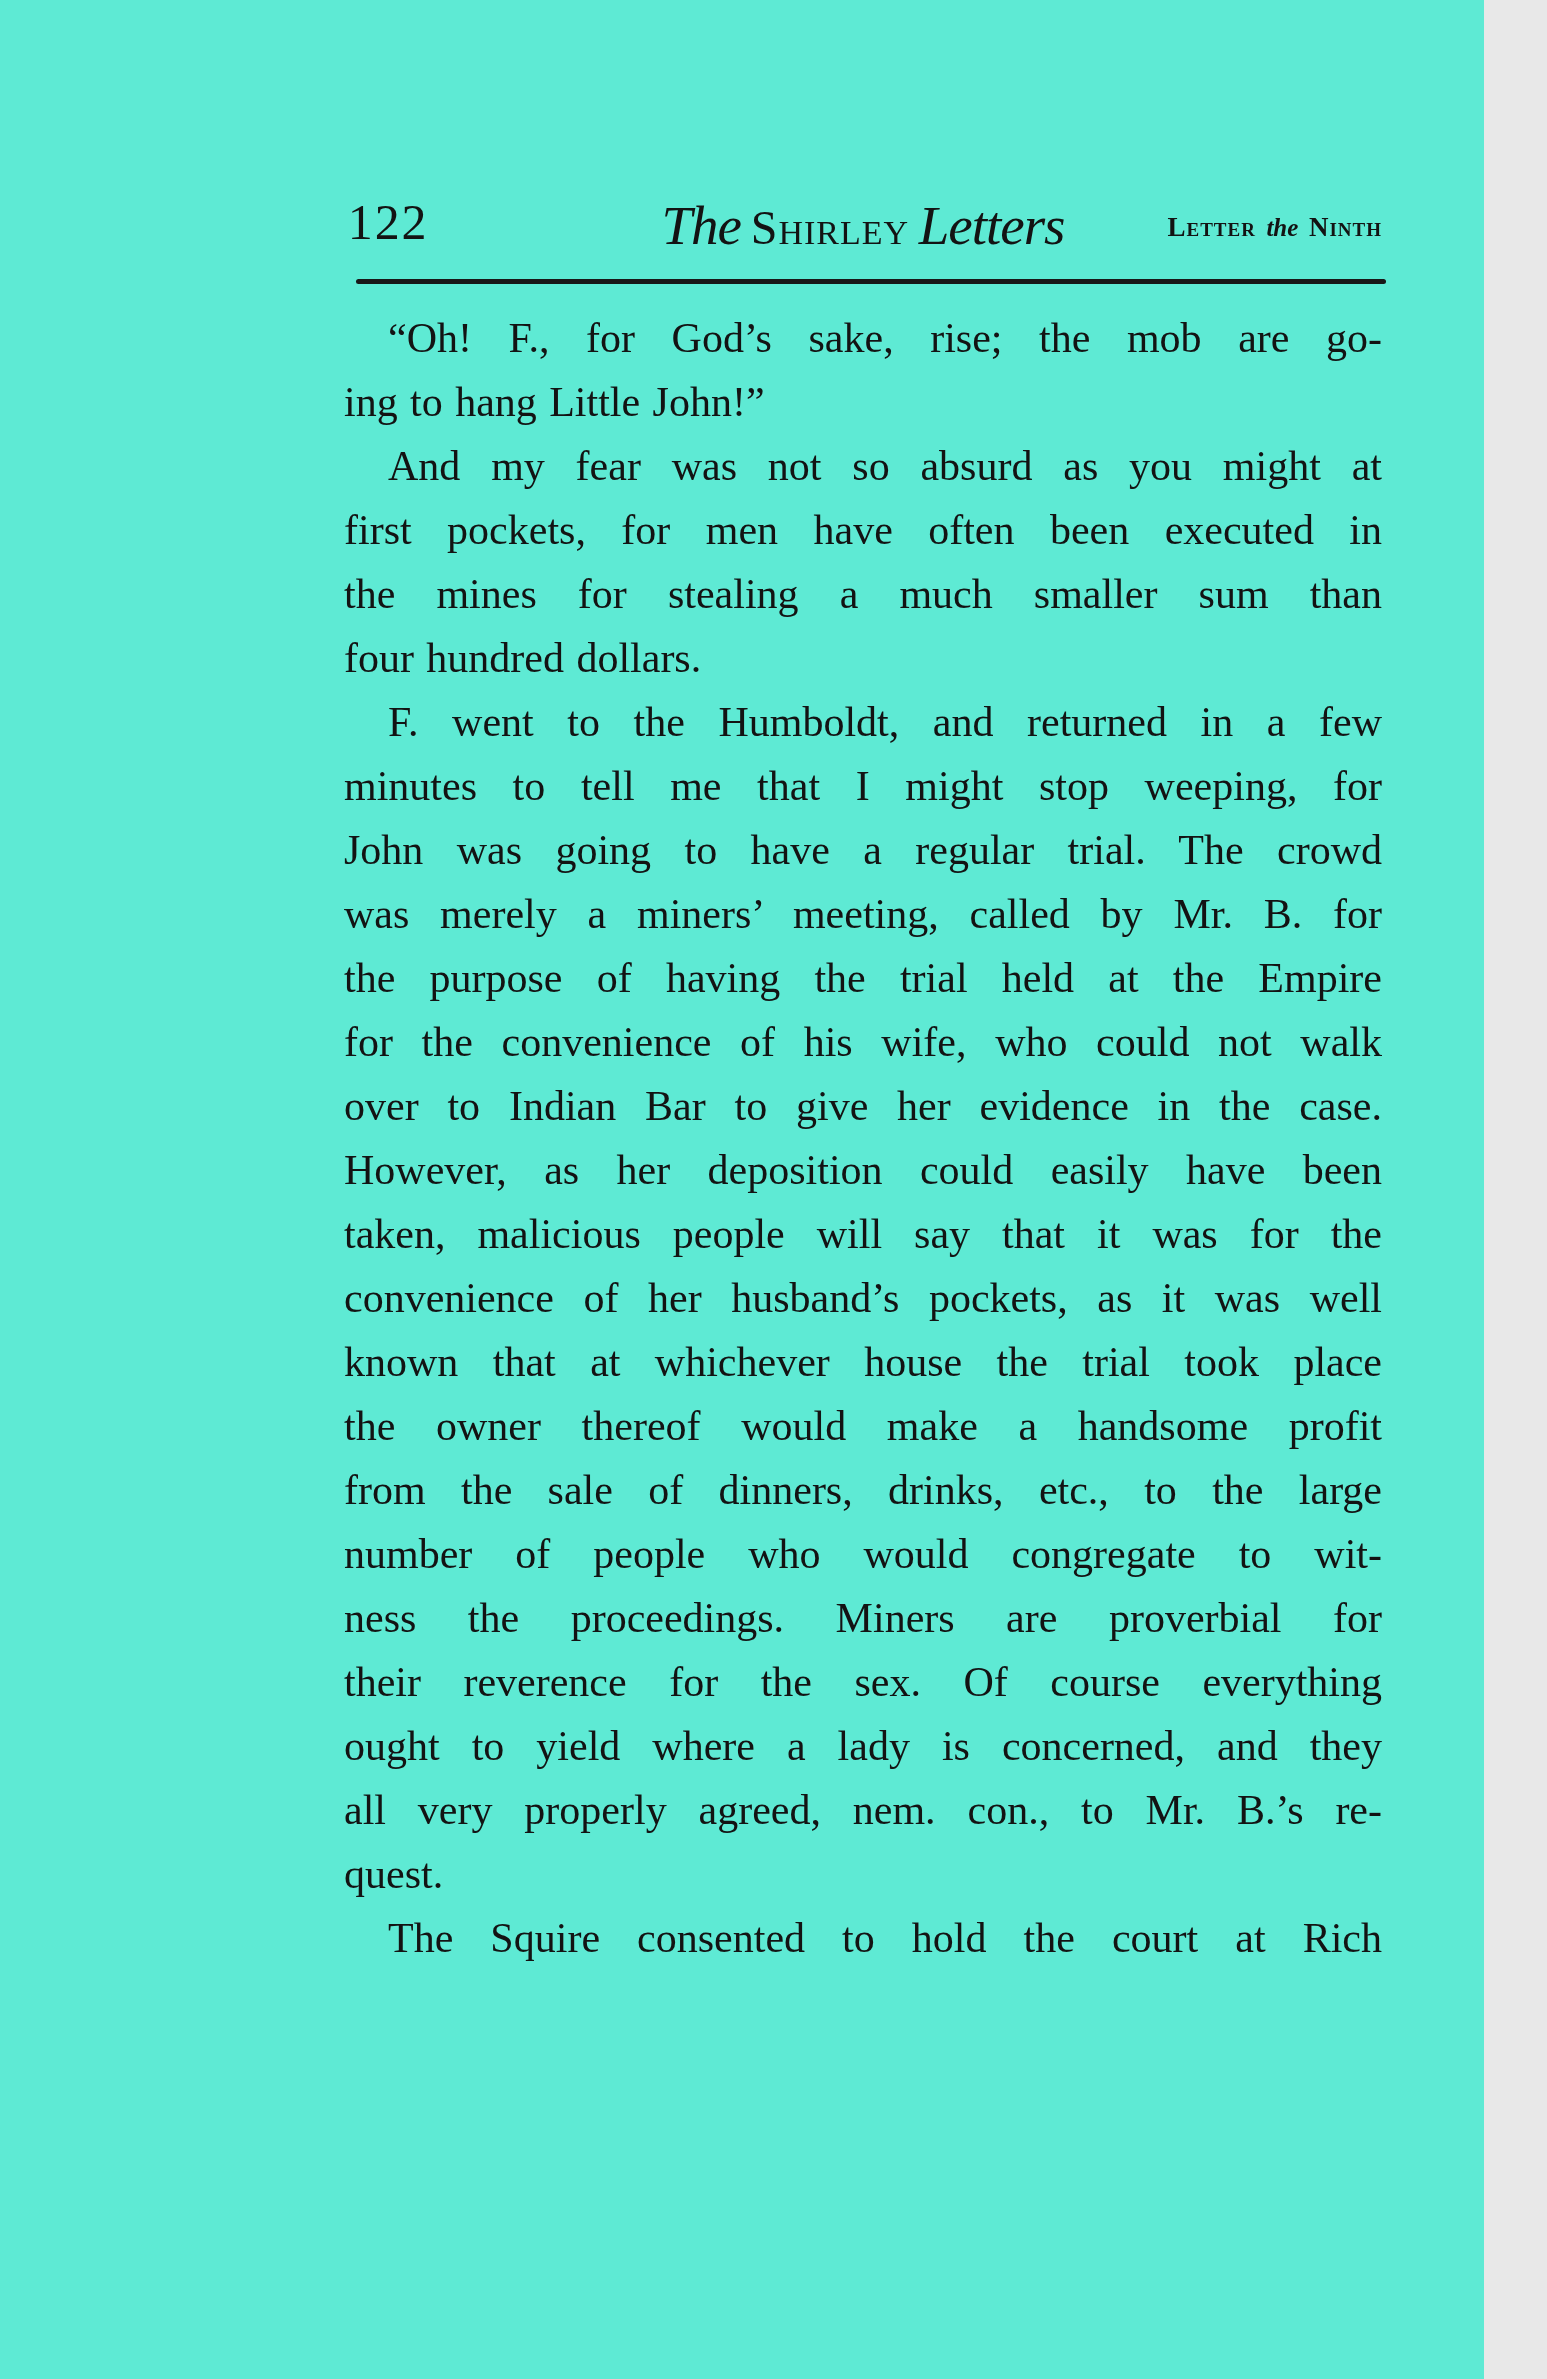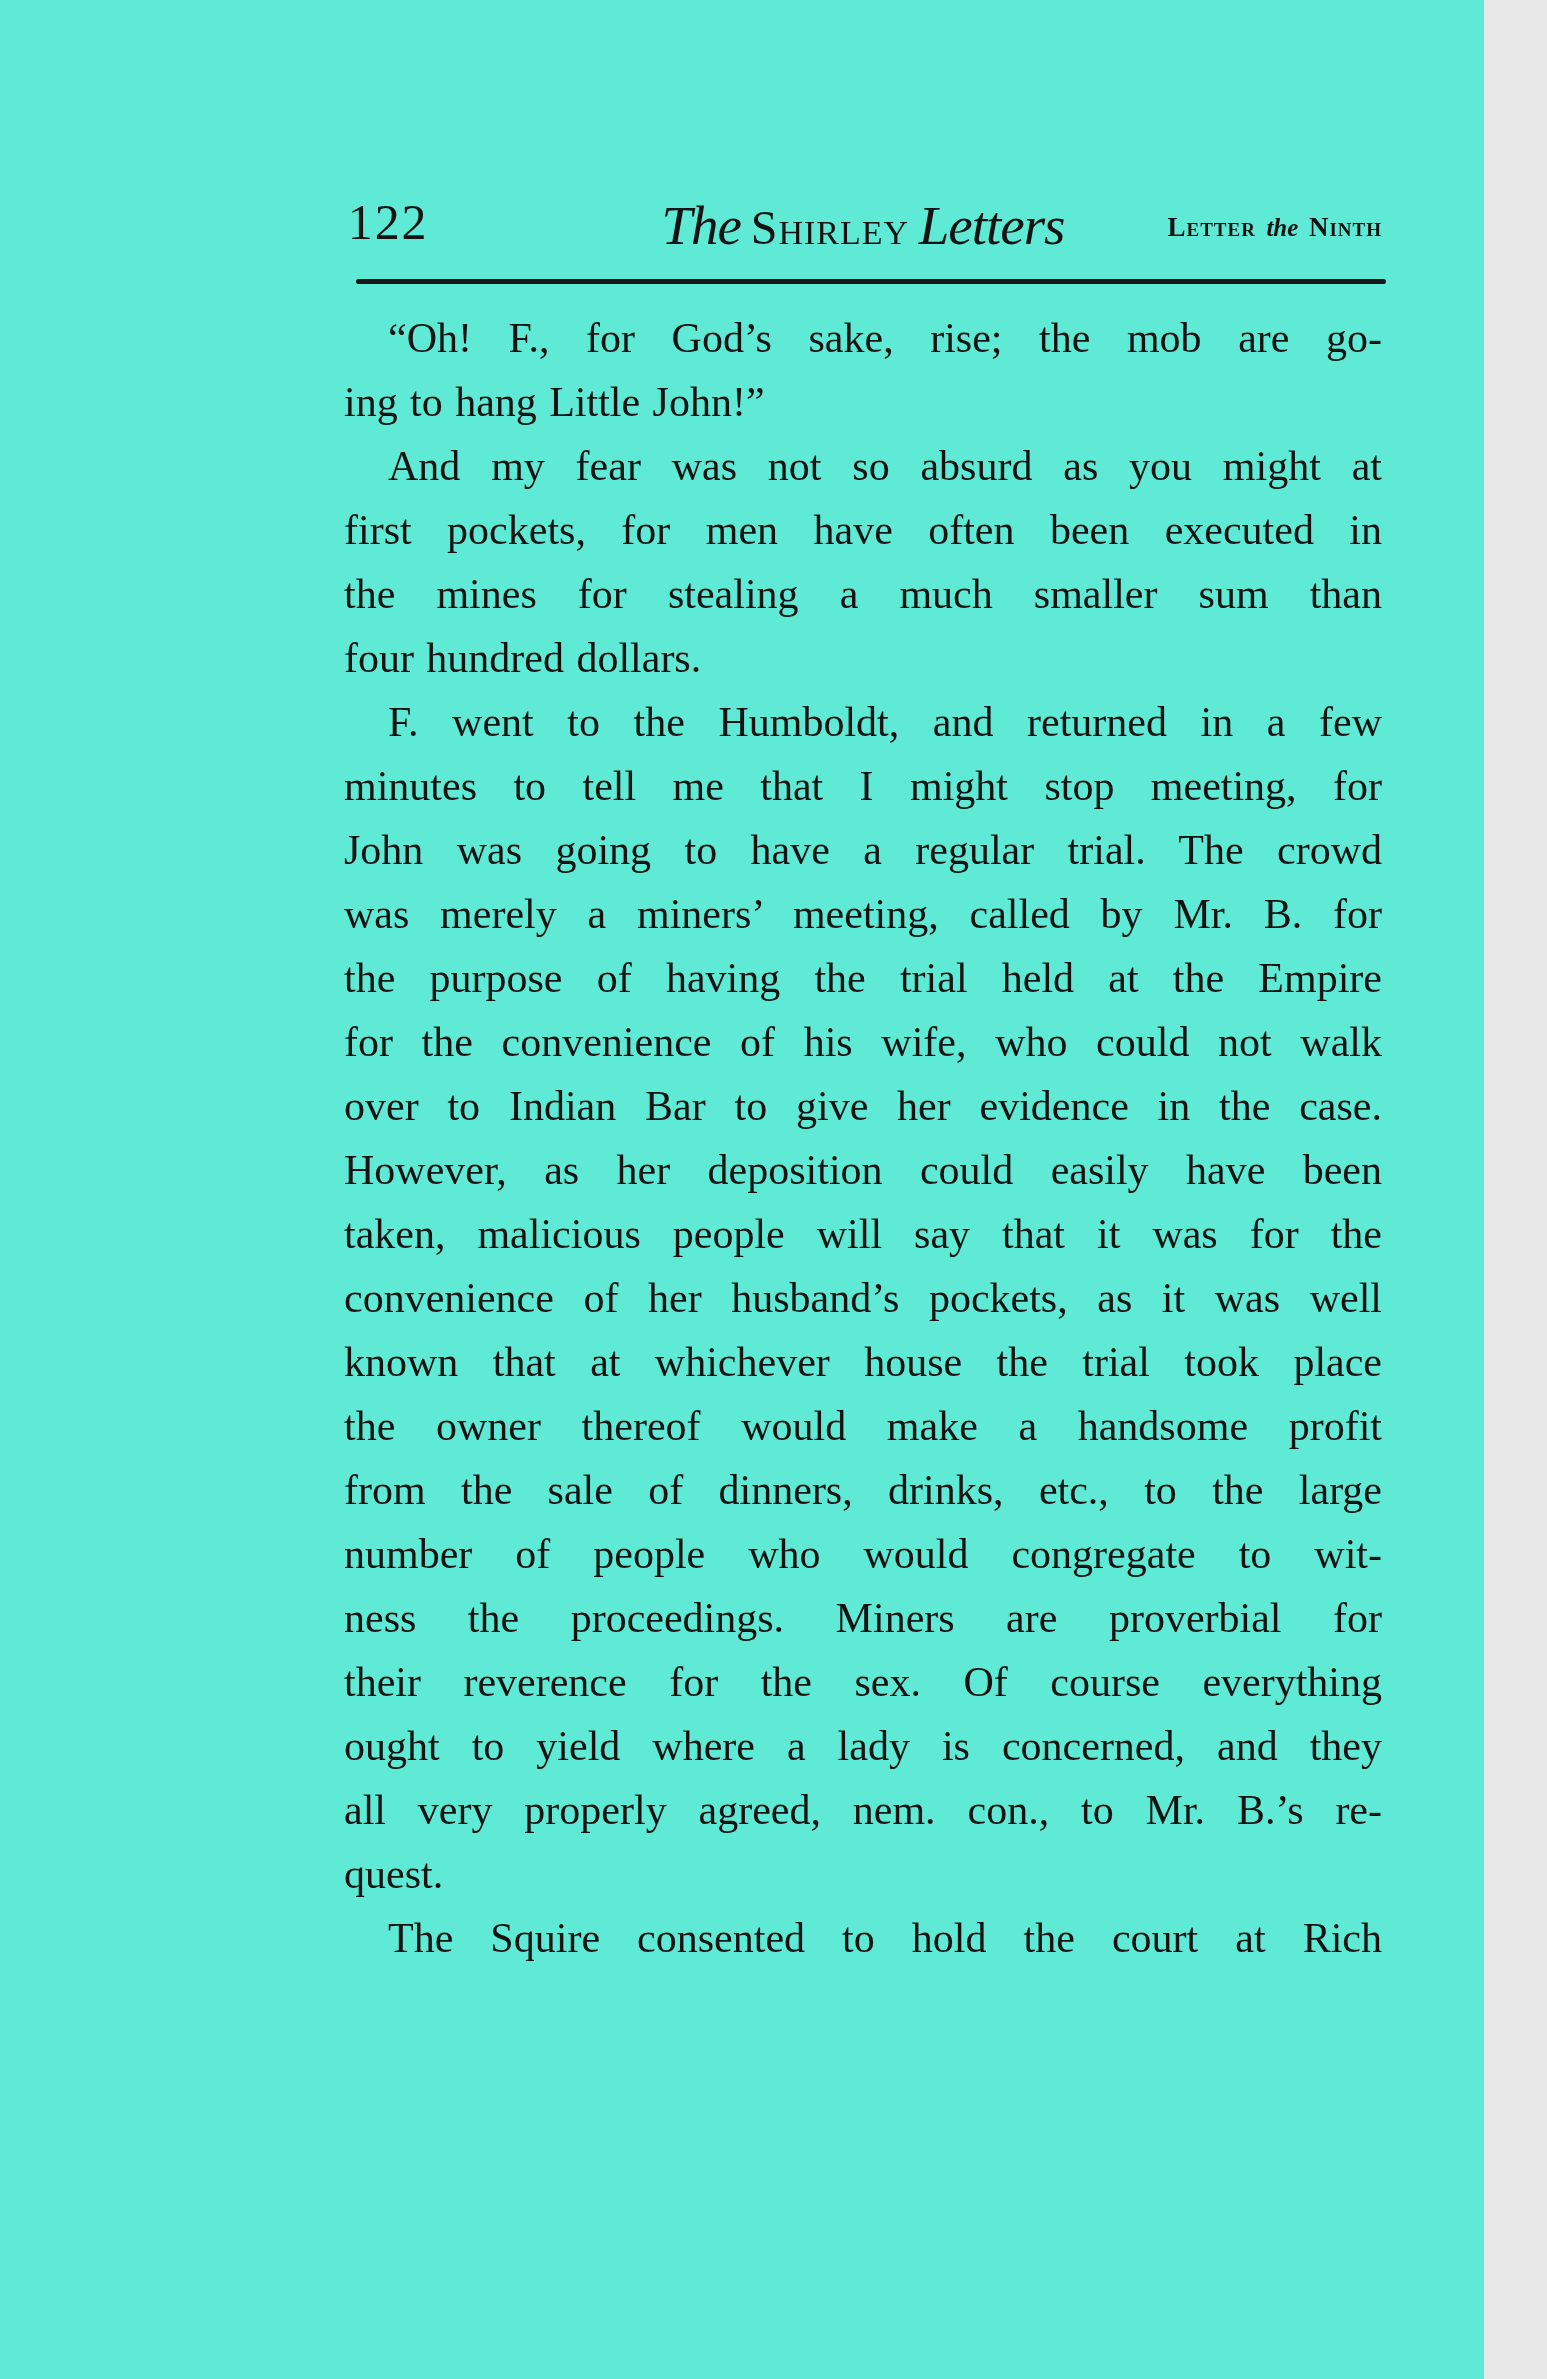--- a/index.html
+++ b/index.html
@@ -122,21 +122,21 @@
   <div class="header-rule"></div>
 
   <div class="body-text">
       <div class="line indent"><span>“Oh! F., for God’s sake, rise; the mob are go-</span></div>
       <div class="line nojust"><span>ing to hang Little John!”</span></div>
       <div class="line indent"><span>And my fear was not so absurd as you might at</span></div>
       <div class="line"><span>first pockets, for men have often been executed in</span></div>
       <div class="line"><span>the mines for stealing a much smaller sum than</span></div>
       <div class="line nojust"><span>four hundred dollars.</span></div>
       <div class="line indent"><span>F. went to the Humboldt, and returned in a few</span></div>
-      <div class="line"><span>minutes to tell me that I might stop meeting, for</span></div>
+      <div class="line"><span>minutes to tell me that I might stop weeping, for</span></div>
       <div class="line"><span>John was going to have a regular trial. The crowd</span></div>
       <div class="line"><span>was merely a miners’ meeting, called by Mr. B. for</span></div>
       <div class="line"><span>the purpose of having the trial held at the Empire</span></div>
       <div class="line"><span>for the convenience of his wife, who could not walk</span></div>
       <div class="line"><span>over to Indian Bar to give her evidence in the case.</span></div>
       <div class="line"><span>However, as her deposition could easily have been</span></div>
       <div class="line"><span>taken, malicious people </span><span class="it">will</span><span> say that it was for the</span></div>
       <div class="line"><span>convenience of her husband’s </span><span class="it">pockets</span><span>, as it was well</span></div>
       <div class="line"><span>known that at whichever house the trial took place</span></div>
       <div class="line"><span>the owner thereof would make a handsome profit</span></div>

